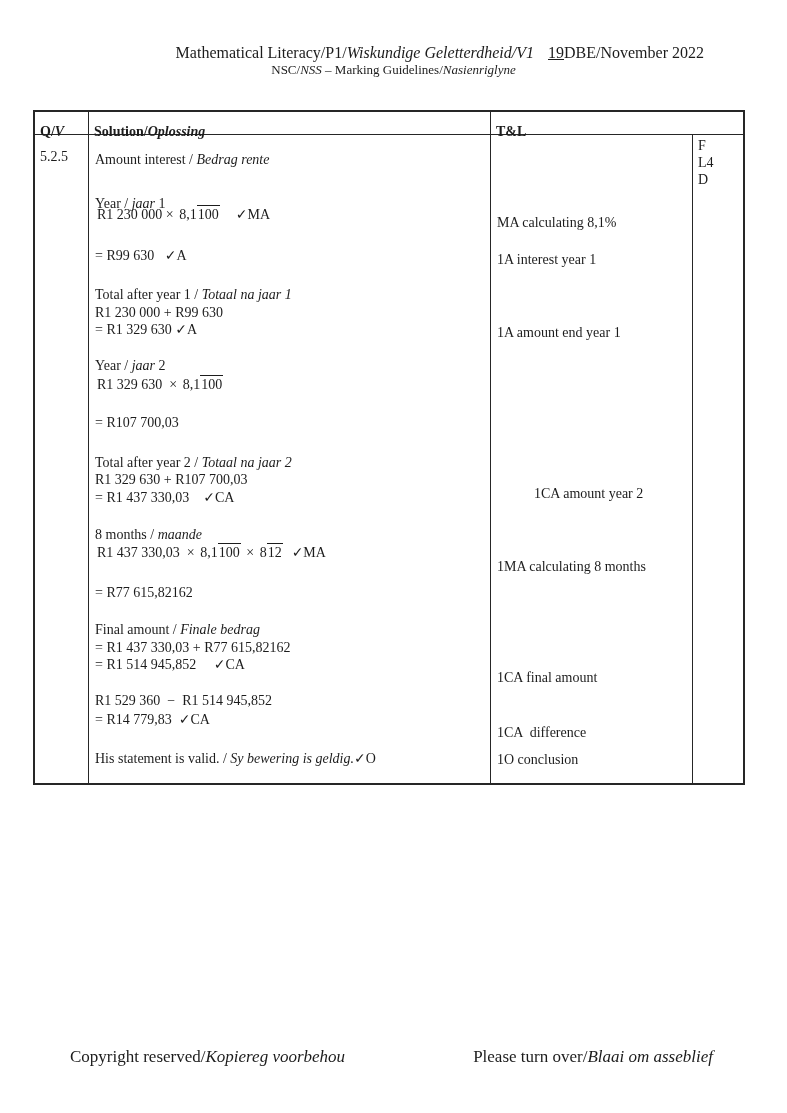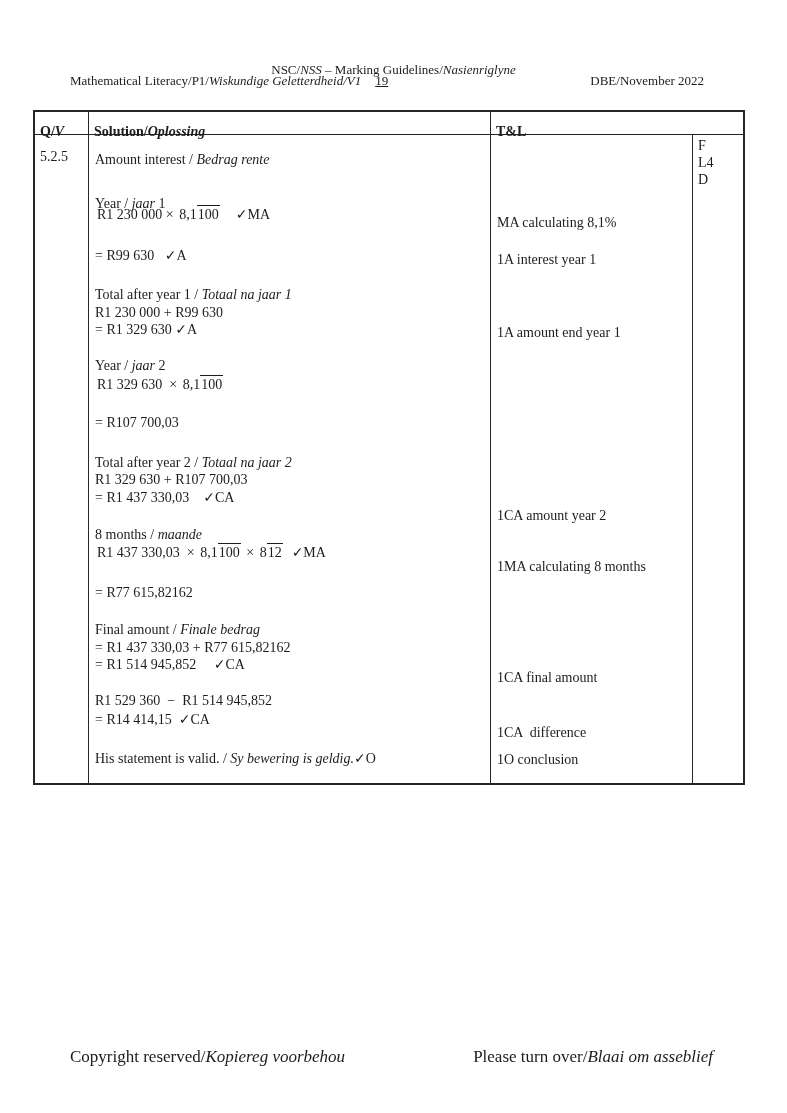--- a/index.html
+++ b/index.html
@@ -6,22 +6,22 @@
   .page {
     position:relative; width:787px; height:1113px; background:#ffffff;
     font-family:"Liberation Serif", serif; color:#1c1c1c; overflow:hidden;
   }
   .it { font-style:italic; }
   .bd { font-weight:bold; }
 
   
   .doc-header-line1 {
     position:absolute; left:70px; top:45px; width:634px;
-    display:flex; justify-content:space-between;
-    font-size:13px; line-height:16px; white-space:pre;margin-top:28px;
+    display:flex; justify-content:flex-end;
+    font-size:16px; line-height:16px; white-space:pre;
   }
   .hleft { display:flex; }
   .pagenum { margin-left:14px;text-decoration:underline; }
   .doc-header-line2 {
     position:absolute; left:0; top:62px; width:787px; text-align:center;
     font-size:13px; line-height:16px; white-space:pre;
   }
 
   
   .marking-table {
@@ -96,28 +96,28 @@
           <div class="sline" style="top: 319px;"><span>Total after year 2 / </span><span class="it">Totaal na jaar 2</span></div>
           <div class="sline" style="top: 336px;"><span>R1 329 630 + R107 700,03</span></div>
           <div class="sline" style="top: 354px;"><span>= R1 437 330,03    ✓CA</span></div>
           <div class="sline" style="top: 391px;"><span>8 months / </span><span class="it">maande</span></div>
           <div class="sline mathline" style="top: 408px;"><span>R1 437 330,03  × </span><span class="frac"><span class="num">8,1</span><span class="den">100</span></span><span> × </span><span class="frac"><span class="num">8</span><span class="den">12</span></span><span>  ✓MA</span></div>
           <div class="sline" style="top: 449px;"><span>= R77 615,82162</span></div>
           <div class="sline" style="top: 486px;"><span>Final amount / </span><span class="it">Finale bedrag</span></div>
           <div class="sline" style="top: 504px;"><span>= R1 437 330,03 + R77 615,82162</span></div>
           <div class="sline" style="top: 521px;"><span>= R1 514 945,852     ✓CA</span></div>
           <div class="sline" style="top: 557px;"><span>R1 529 360  −  R1 514 945,852</span></div>
-          <div class="sline" style="top: 576px;"><span>= R14 414,15  ✓CA</span></div>
+          <div class="sline" style="top: 576px;"><span>= R14 779,83  ✓CA</span></div>
           <div class="sline" style="top: 615px;"><span>His statement is valid. / </span><span class="it">Sy bewering is geldig.</span><span>✓O</span></div>
         </div>
       <div class="cell c-exp" id="explanation-cell">
           <div class="eline" style="top: 79px;">MA calculating 8,1%</div>
           <div class="eline" style="top: 116px;">1A interest year 1</div>
           <div class="eline" style="top: 189px;">1A amount end year 1</div>
-          <div class="eline" style="top: 372px;">1CA amount year 2</div>
+          <div class="eline" style="top: 350px; margin-left: 37px;">1CA amount year 2</div>
           <div class="eline" style="top: 423px;">1MA calculating 8 months</div>
           <div class="eline" style="top: 534px;">1CA final amount</div>
           <div class="eline" style="top: 589px;">1CA  difference</div>
           <div class="eline" style="top: 616px;">1O conclusion</div>
         </div>
       <div class="cell c-tl">
         <div class="tl-list" id="tl-list">
             <div>F</div>
             <div>L4</div>
             <div>D</div>

